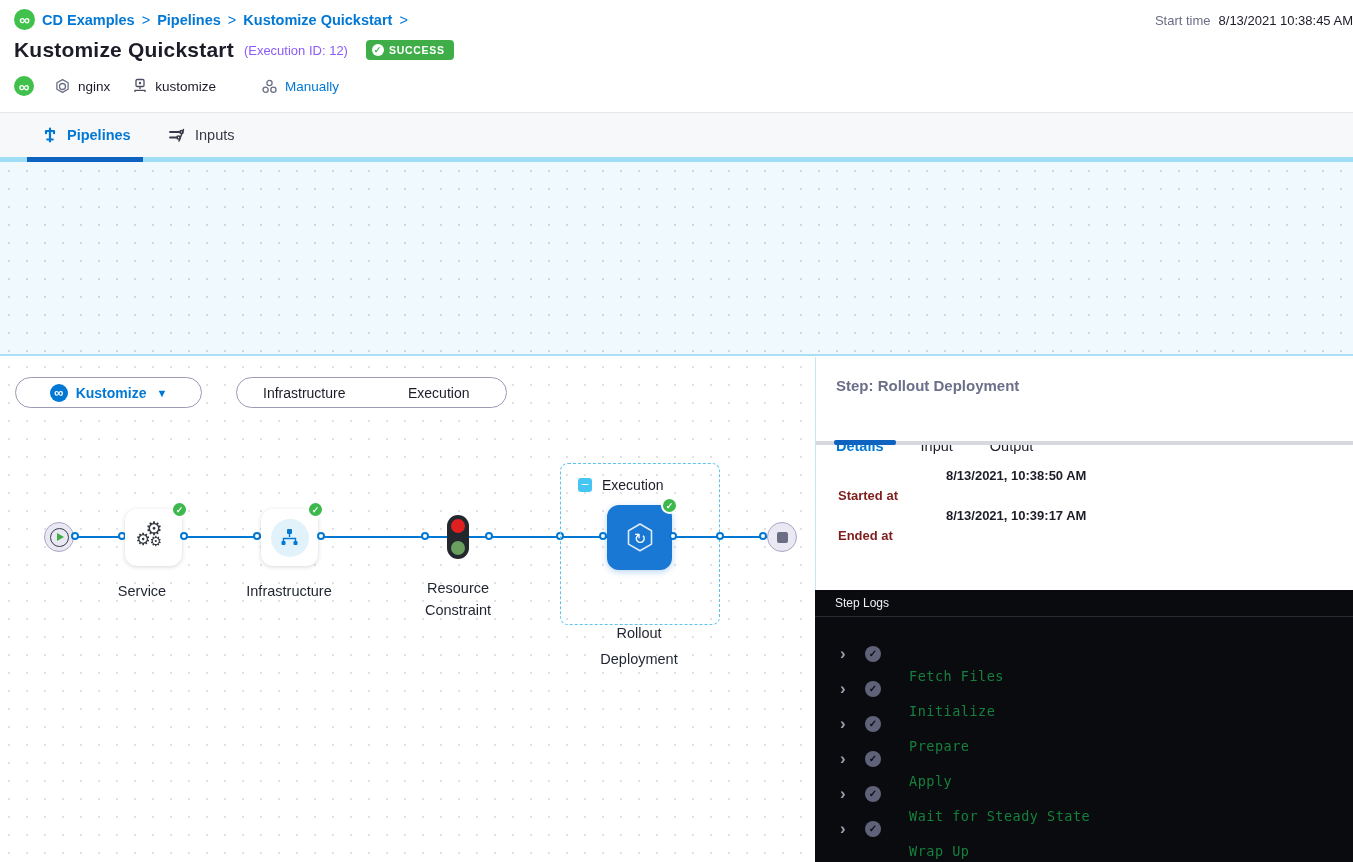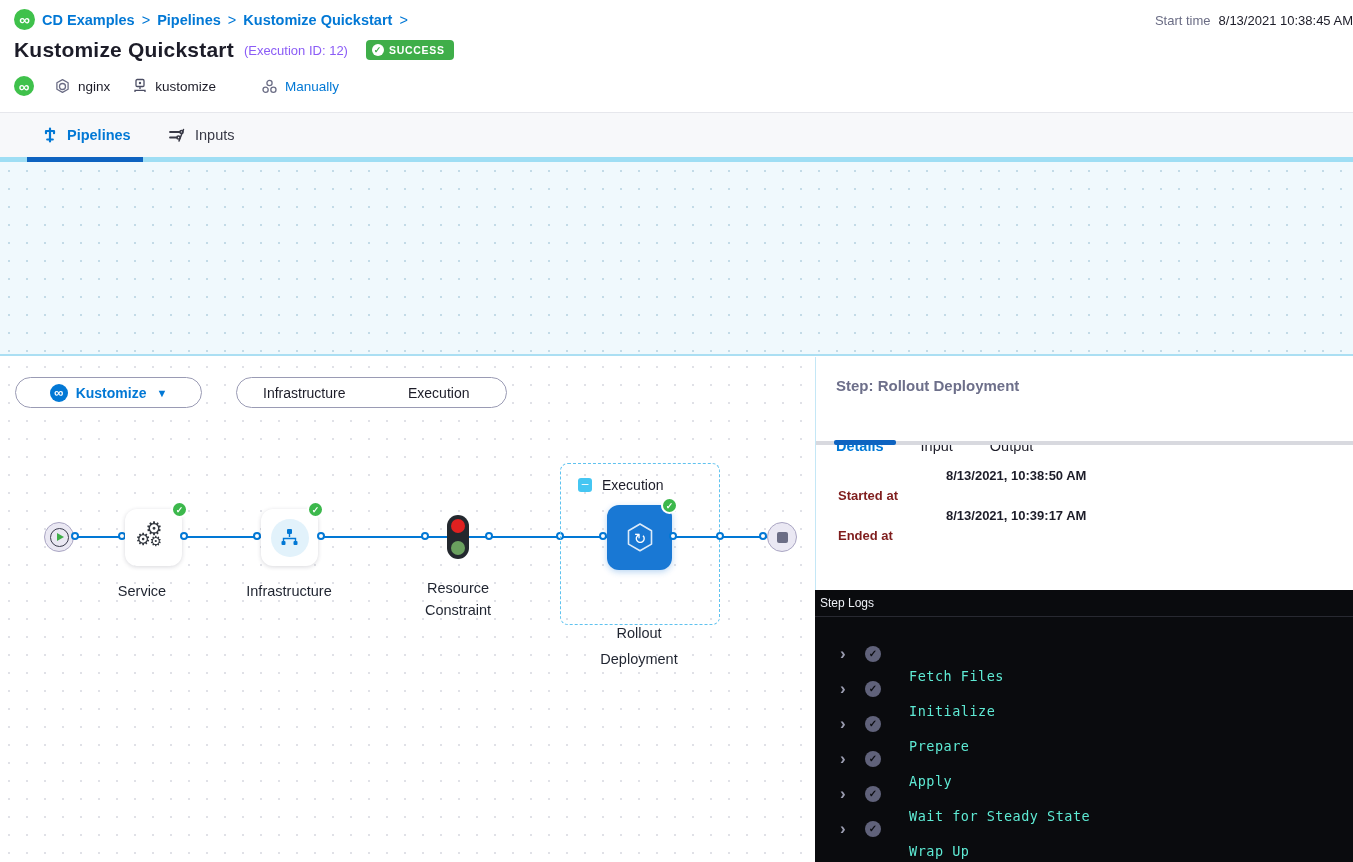--- a/index.html
+++ b/index.html
@@ -81,26 +81,26 @@
   .ptab-underline { position:absolute; left:0; top:84px; width:538px; height:4px; background:#d8d9df; }
   .ptab-underline .seg { position:absolute; left:18px; top:-1px; width:62px; height:5px; background:#0e63c0; border-radius:2px; }
   .details-table { position:absolute; left:22px; top:112px; font-size:13px; }
   .drow { display:flex; margin-bottom:7px; line-height:13px; }
   .dlabel { width:108px; color:#7f1d1d; font-weight:600;margin-top:20px; }
   .dvalue { color:#1c1c28; font-weight:600; white-space:nowrap; }
   .dvalue .link { color:#0278d5; cursor:pointer; text-decoration:none; }
 
   
   .step-logs { position:absolute; left:815px; top:590px; width:538px; height:272px; background:#0a0b0e; }
-  .logs-head { height:27px; line-height:27px; padding-left:5px; font-size:12px; color:#eef0f6; border-bottom:1px solid #282931; }
+  .logs-head { height:27px; line-height:27px; padding-left:20px; font-size:12px; color:#eef0f6; border-bottom:1px solid #282931; }
   .log-rows { padding-top:19px; }
   .log-row { height:35px; display:flex; align-items:center; cursor:pointer; }
   .log-chev { width:12px; margin-left:25px; color:#9b9db0; font-size:17px; line-height:1; font-weight:700; }
   .log-check { width:16px; height:16px; border-radius:50%; background:#60627a; color:#0c0d12; font-size:10px; font-weight:700; display:flex; align-items:center; justify-content:center; margin-left:13px; }
-  .log-text { margin-left:28px; font-family:"DejaVu Sans Mono", monospace; font-size:13.5px; color:#5eead4; letter-spacing:.5px;margin-top:44px; }
+  .log-text { margin-left:28px; font-family:"DejaVu Sans Mono", monospace; font-size:13.5px; color:#15803d; letter-spacing:.5px;margin-top:44px; }
 
   svg { display:block; }
 </style>
 </head>
 <body>
 
 <div id="app">
 
   <div class="header">
     <div class="breadcrumb">

